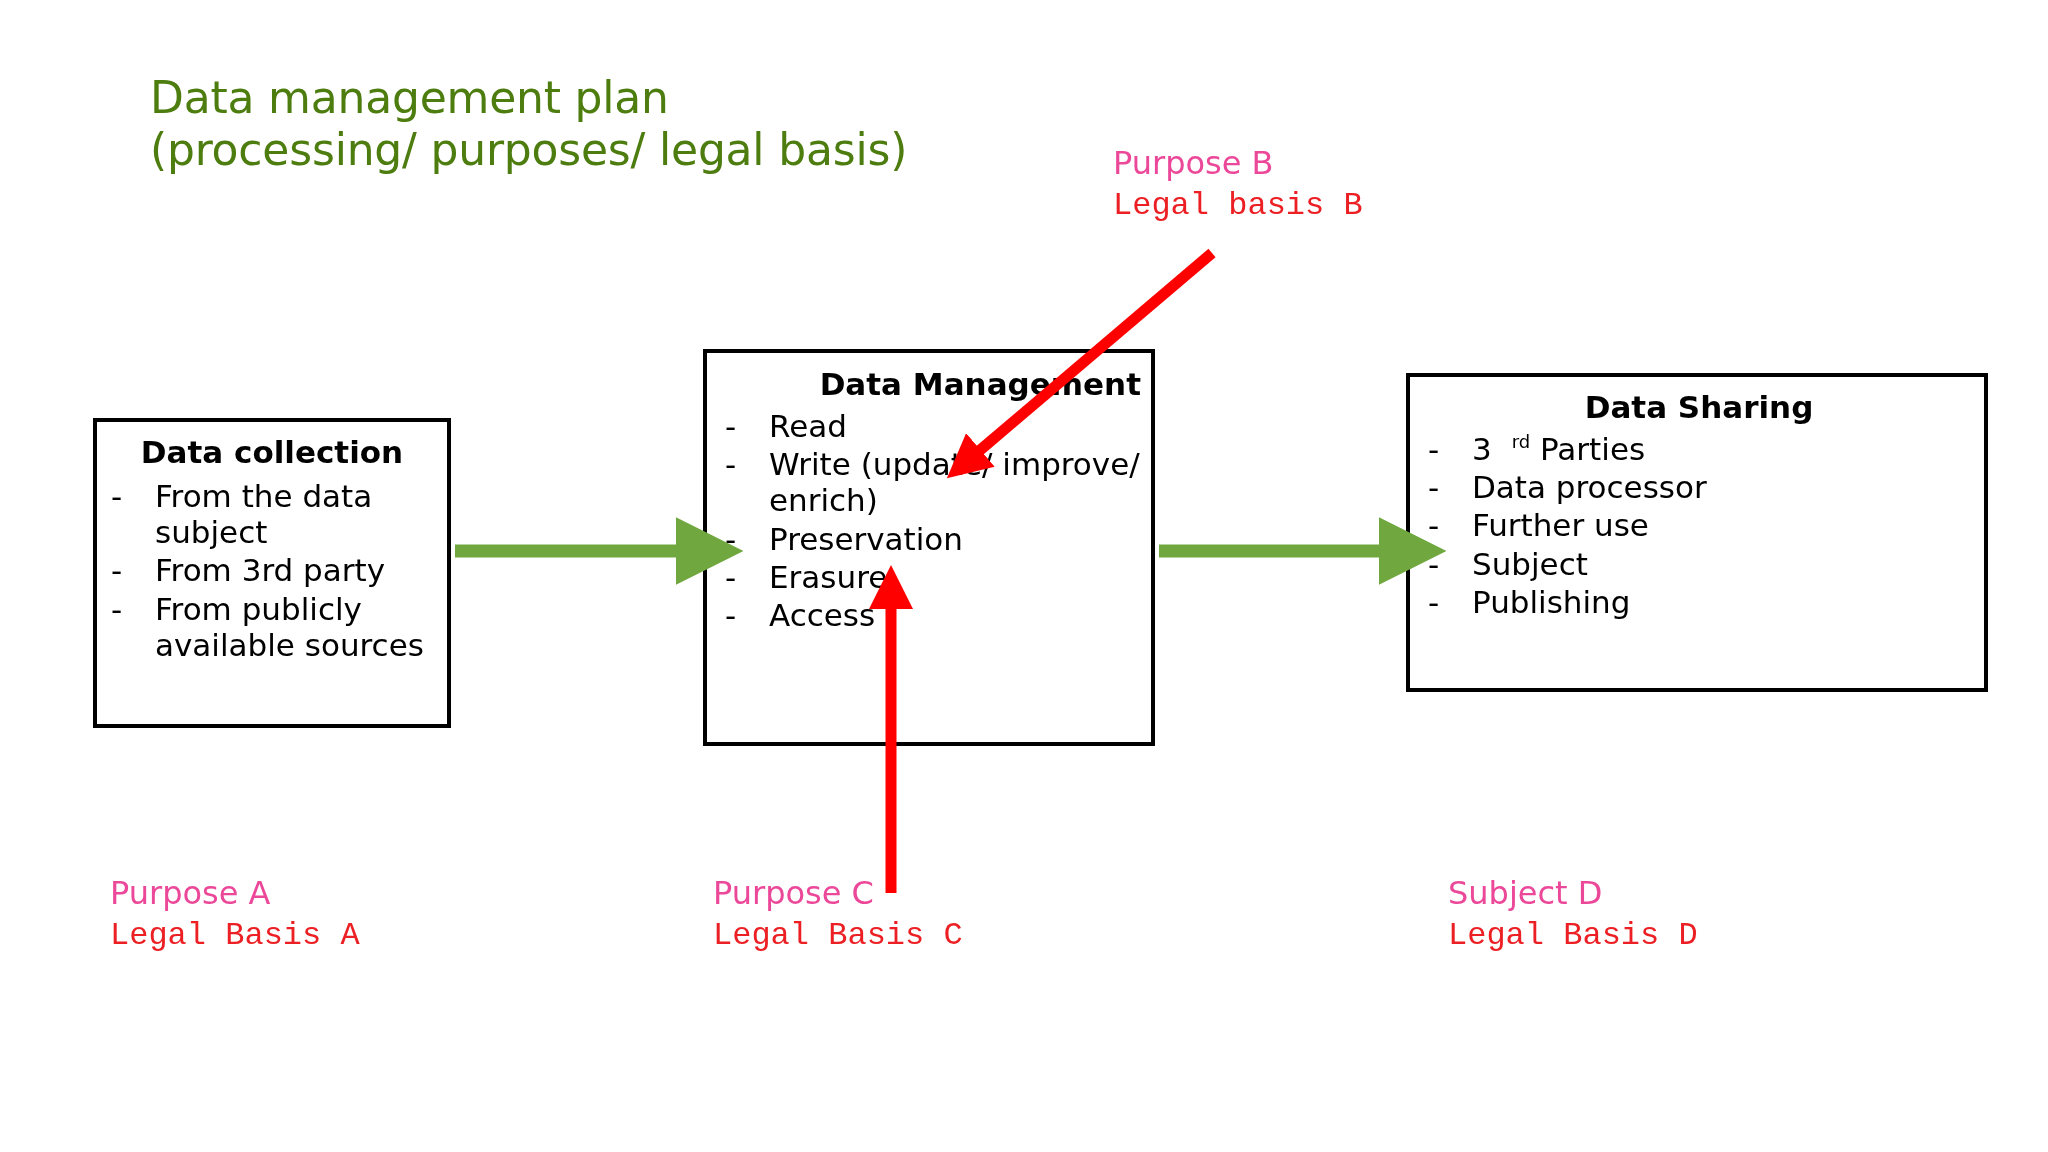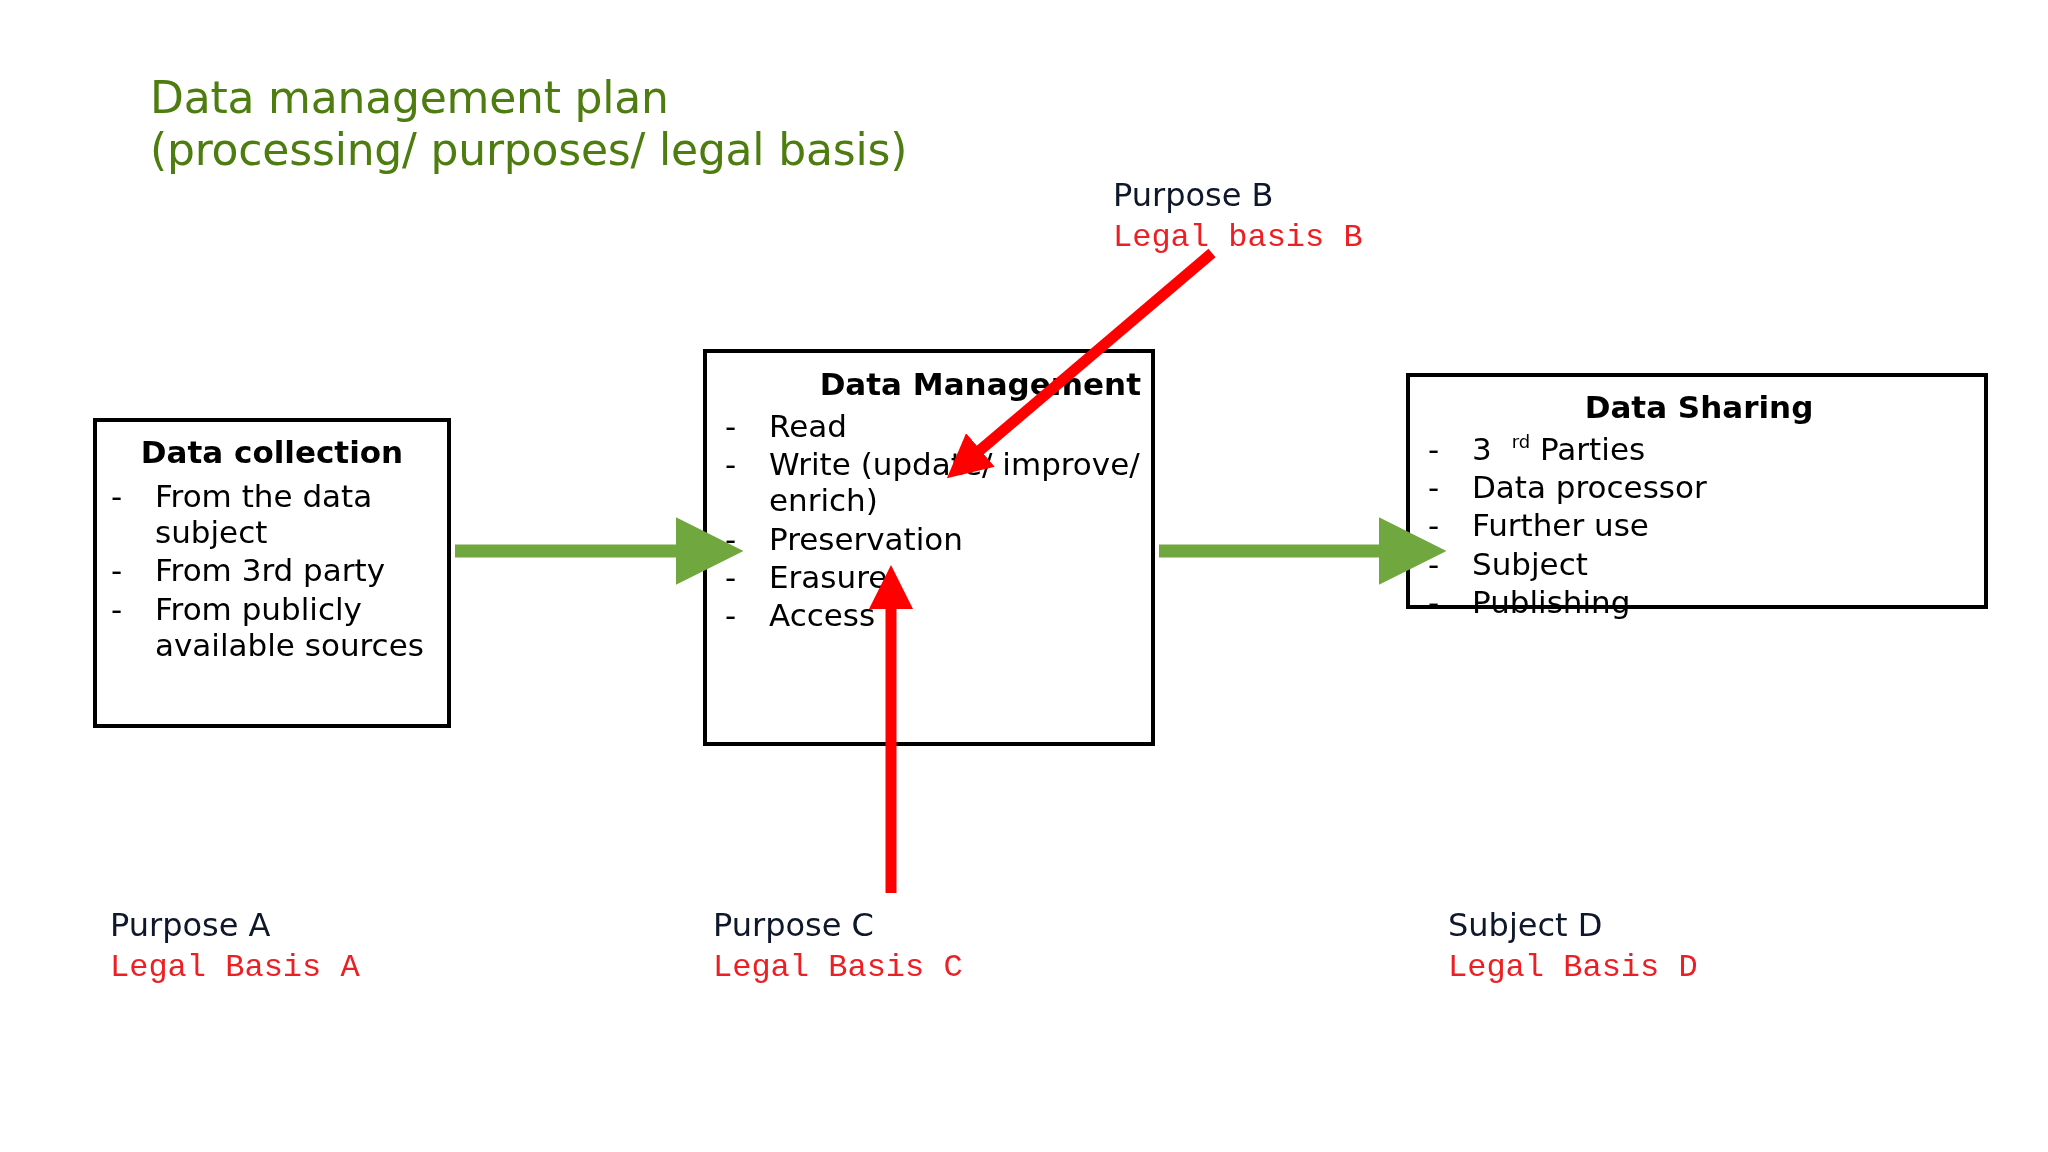--- a/index.html
+++ b/index.html
@@ -103,21 +103,21 @@
     height: 397px;
     padding: 13px 10px 0 14px;
   }
   #box-data-management .box-title { margin-bottom: 4px; }
 
   
   #box-data-sharing {
     left: 1406px;
     top: 373px;
     width: 582px;
-    height: 236px;
+    height: 319px;
     padding: 12px 10px 0 14px;
   }
   #box-data-sharing .box-title { margin-bottom: 4px; }
 
   
   #arrow-layer {
     position: absolute;
     left: 0;
     top: 0;
     width: 2048px;
@@ -128,21 +128,21 @@
   #arrow-layer .hit { pointer-events: auto; }
 
   
   .annot {
     position: absolute;
     z-index: 6;
     font-size: 32px;
     line-height: 1.33;
     white-space: nowrap;
   }
-  .annot .purpose { display: block; color: #0f172a; margin-top: 32px; }
+  .annot .purpose { display: block; color: #ec4899; }
   .annot .legal   { display: block; color: #EC2024; font-family: Liberation Mono, monospace; }
 
   #annot-b { left: 1113px; top: 142px; }
   #annot-a { left: 110px;  top: 872px; }
   #annot-c { left: 713px;  top: 872px; }
   #annot-d { left: 1448px; top: 872px; }
 </style>
 </head>
 <body>
 

